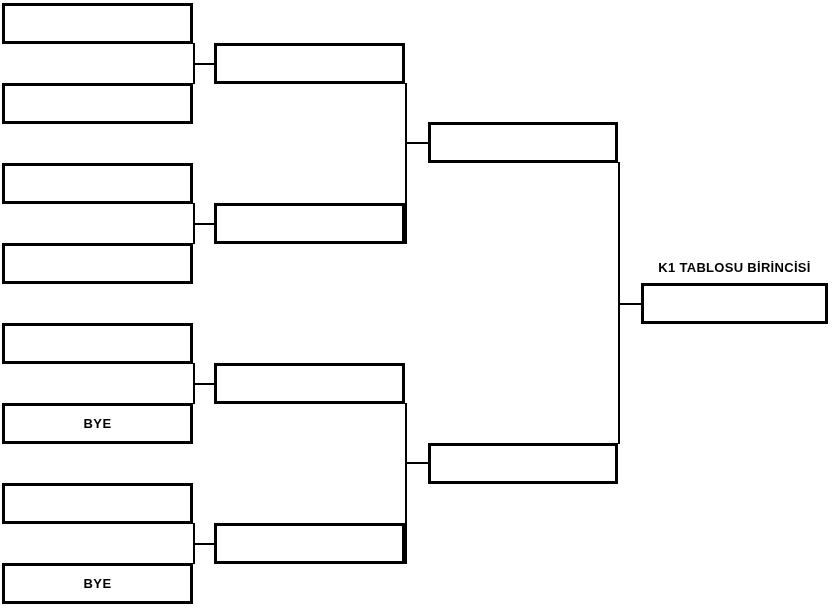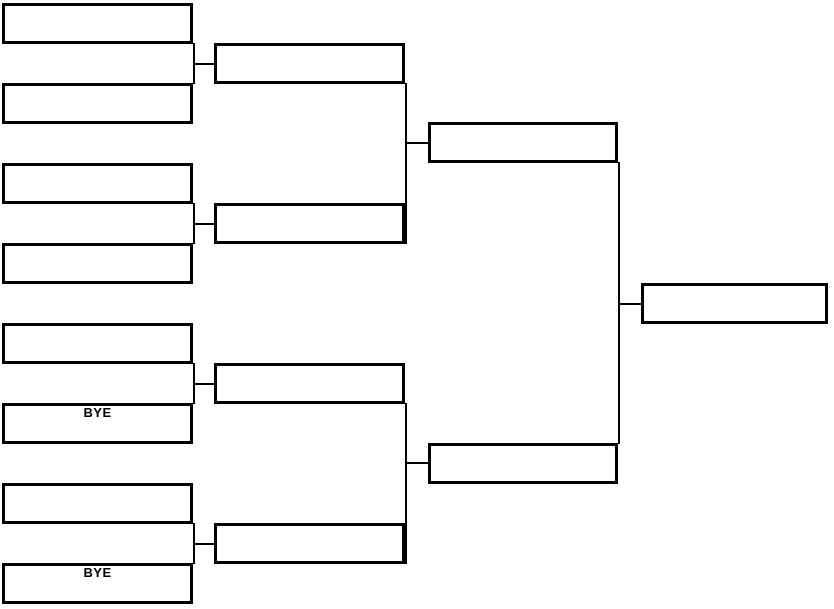--- a/index.html
+++ b/index.html
@@ -17,21 +17,21 @@
     height: 609px;
     background: #ffffff;
     overflow: hidden;
   }
   .slot {
     position: absolute;
     box-sizing: border-box;
     border: 3px solid #000000;
     background: #ffffff;
     display: flex;
-    align-items: flex-start;
+    align-items: center;
     justify-content: center;
   }
   .slot-label {
     font-size: 13px;
     font-weight: bold;
     color: #000000;
     letter-spacing: 0.5px;
     line-height: 1;
     white-space: nowrap;
   }
@@ -120,17 +120,18 @@
   <div class="slot" style="left:428px; top:122px; width:190px; height:41px;">
     <span class="slot-label"></span>
   </div>
   <div class="slot" style="left:428px; top:443px; width:190px; height:41px;">
     <span class="slot-label"></span>
   </div>
 
   <div class="conn-v" style="left:618px; top:162px; height:282px;"></div>
   <div class="conn-h" style="left:618px; top:303px; width:23px;"></div>
 
+  <div class="champ-title" style="left:641px; top:261px; width:187px;">K1 TABLOSU BİRİNCİSİ</div>
   <div class="slot" style="left:641px; top:283px; width:187px; height:41px;">
     <span class="slot-label"></span>
   </div>
 
 </div>
 
 </body></html>

